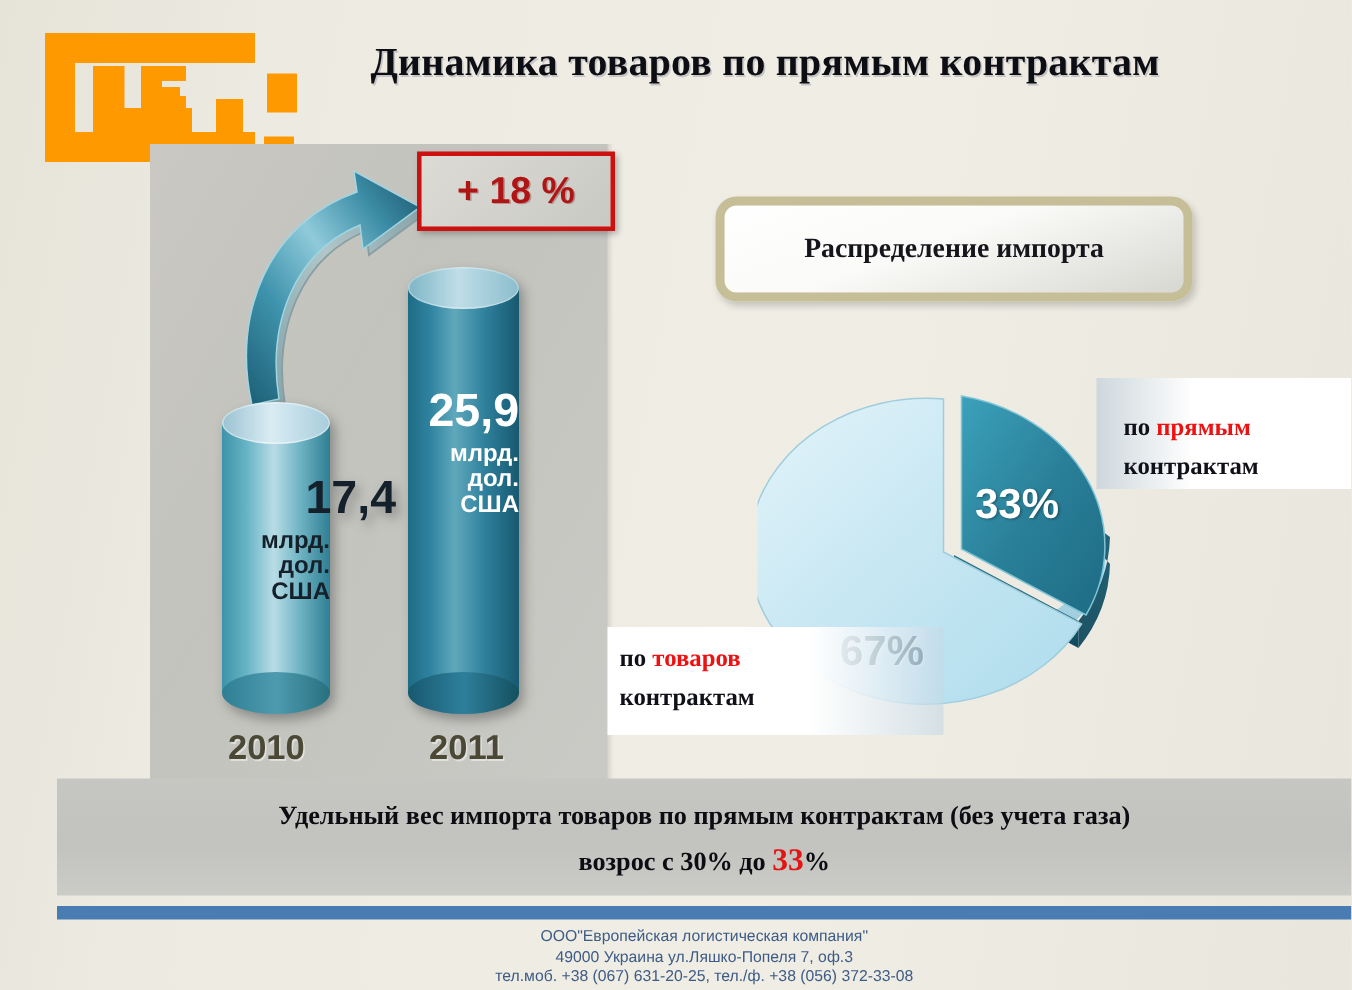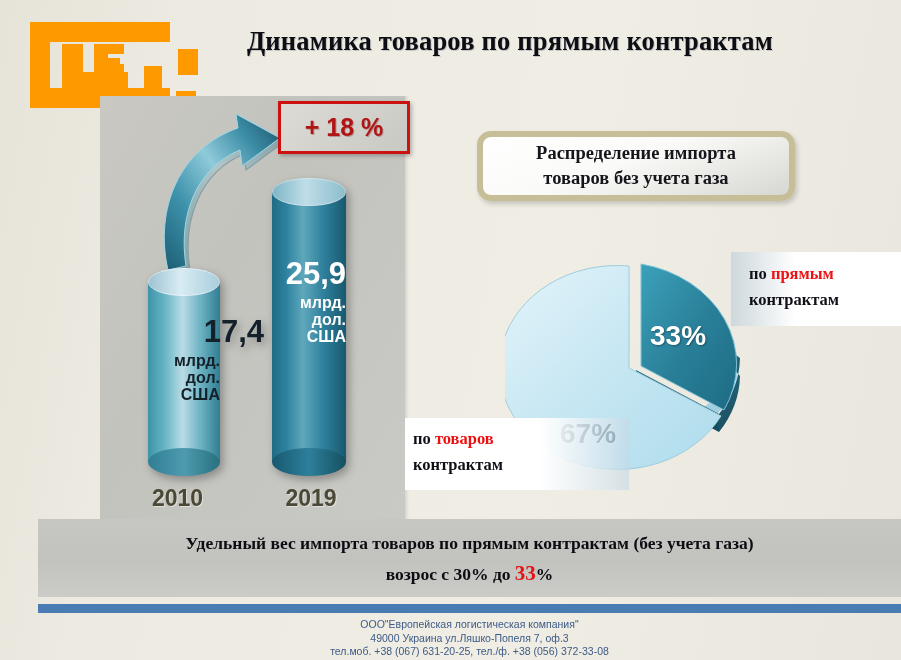--- a/index.html
+++ b/index.html
@@ -108,21 +108,21 @@
          color:#FFFFFF;text-shadow:1px 1px 2px rgba(0,0,0,.35);}
   .lbl67{position:absolute;left:560px;top:378px;font-size:28px;font-weight:bold;
          color:#21505E;text-shadow:1px 1px 0 rgba(255,255,255,.5);margin-top:40px;}
 
   
   .callout{position:absolute;font-family:"Liberation Serif", serif;
            font-weight:bold;font-size:16.5px;color:#101018;line-height:26px;}
   .callout .red{color:#EE1111;}
   #callout-direct{left:731px;top:252px;width:170px;height:74px;
       background:linear-gradient(90deg,rgba(180,200,216,.55) 0%,#FFFFFF 38%,#FFFFFF 100%);
-      padding:9px 0 0 18px;box-sizing:border-box;}
+      padding:20px 0 0 18px;box-sizing:border-box;}
   #callout-indirect{left:405px;top:418px;width:224px;height:72px;
       background:linear-gradient(90deg,#FFFFFF 0%,#FFFFFF 60%,rgba(196,216,230,.6) 100%);
       padding:8px 0 0 8px;box-sizing:border-box;}
 
   
   .summary{
     position:absolute;left:38px;top:519px;width:863px;height:78px;
     background:linear-gradient(180deg,#C6C6C2 0%,#C2C2BE 55%,#CBCBC7 100%);
     display:flex;flex-direction:column;align-items:center;justify-content:center;
     font-family:"Liberation Serif", serif;font-weight:bold;font-size:17.5px;
@@ -194,25 +194,24 @@
       <div class="top"></div>
     <div class="lbl val">25,9</div>
     <div class="lbl unit">
       <div>млрд.</div>
       <div>дол.</div>
       <div>США</div>
     </div>
   </div>
 
   <div class="year" id="year2010">2010</div>
-  <div class="year" id="year2011">2019</div>
+  <div class="year" id="year2011">2011</div>
 
   <div class="dist-box">
     <div>Распределение импорта</div>
-    <div>товаров без учета газа</div>
   </div>
 
   <svg class="pie-wrap" viewBox="0 0 250 240">
     <defs>
       <linearGradient id="lightTop" x1="0" y1="0" x2="1" y2="1">
         <stop offset="0%" stop-color="#E4F4FA"></stop>
           <stop offset="45%" stop-color="#C9E8F3"></stop>
         <stop offset="100%" stop-color="#AEDCEC"></stop>
       </linearGradient>
       <linearGradient id="darkTop" x1="0" y1="0" x2="1" y2="1">

